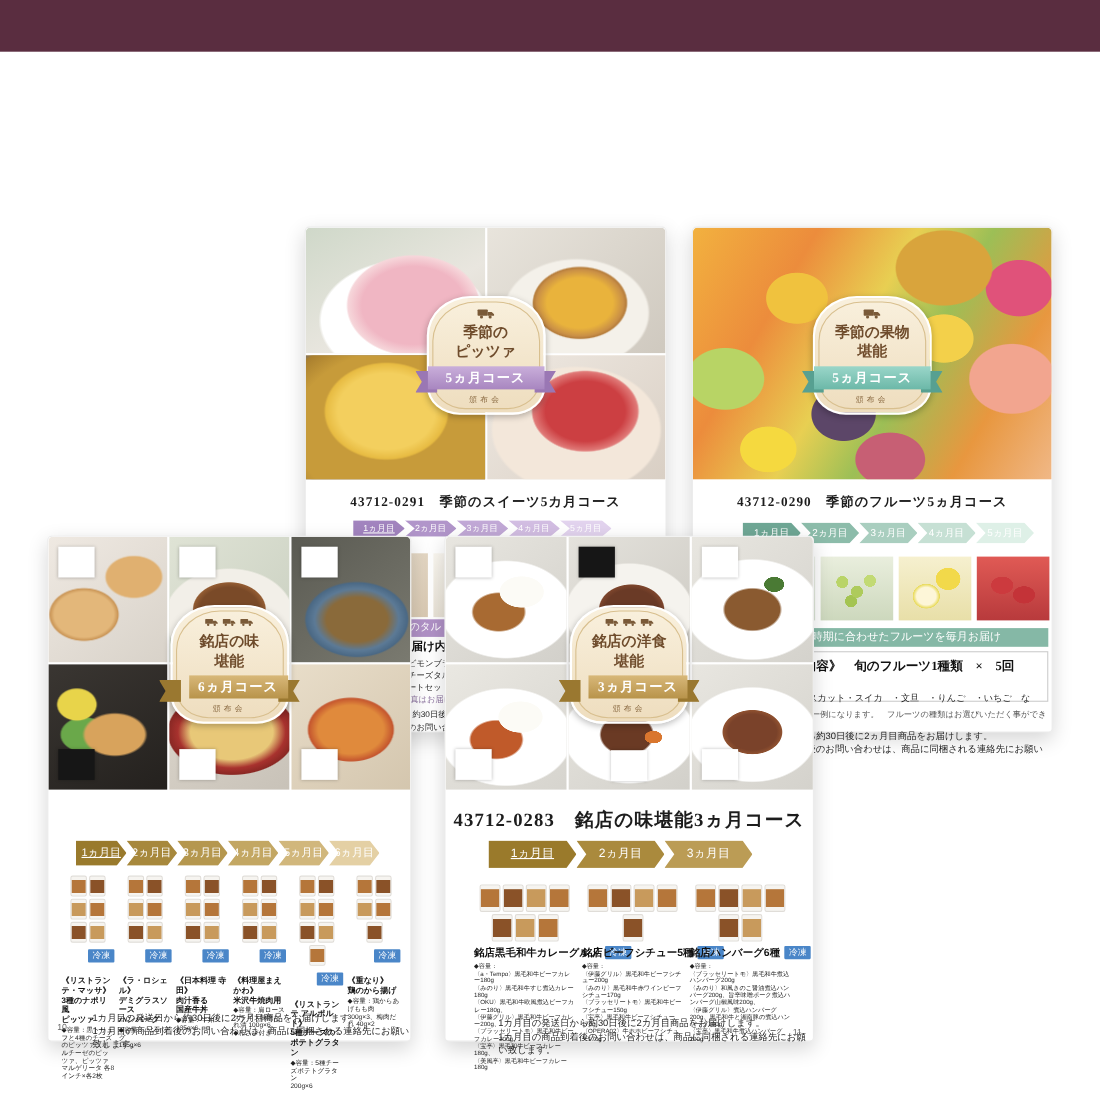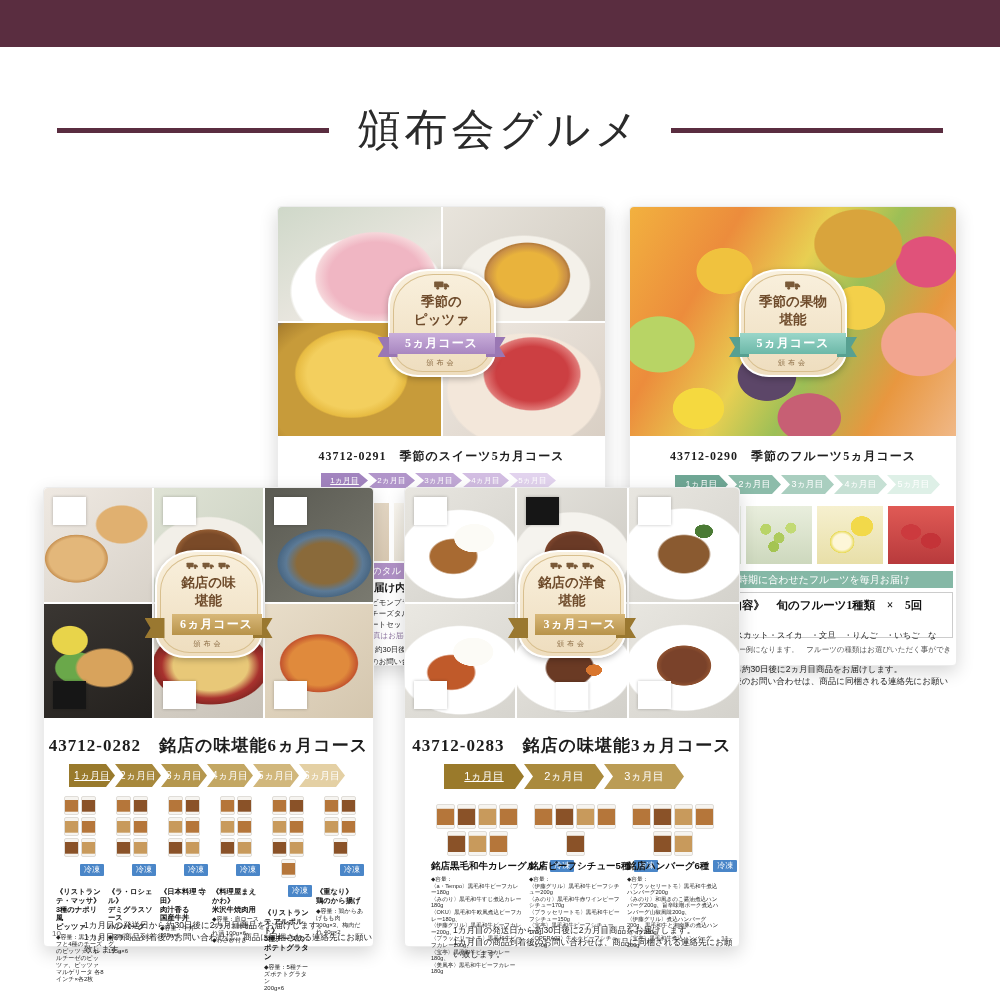--- a/index.html
+++ b/index.html
@@ -192,25 +192,20 @@
   .pagenum{position:absolute;font-size:8px;color:#666;}
   .pn10{left:8px;top:441px;} .pn11{right:10px;top:446px;}
 </style>
 </head>
 <body>
 
 <div class="canvas">
 
   <div class="topbar"></div>
 
-  <div class="heading">
-    <span class="hline"></span>
-    <h1>頒布会グルメ</h1>
-    <span class="hline"></span>
-  </div>
 
   <section class="page sweets">
     <div class="cover g22">
       <div class="cell s1"></div>
       <div class="cell s2"></div>
       <div class="cell s3"></div>
       <div class="cell s4"></div>
     </div>
     <div class="badge rb-purple">
       <div class="badge-shape">
@@ -348,21 +343,20 @@
         <div class="badge-title">銘店の味
 堪能</div>
         <div class="ribbon">
           <span class="wing l"></span>
           <span class="wing r"></span>
           <span class="band">6ヵ月コース</span>
         </div>
         <div class="badge-brand">頒布会</div>
       </div>
     </div>
-    <div class="caption">43712-0282　銘店の味堪能6ヵ月コース</div>
     <div class="arrows aji-ar">
       <span class="arrow first">1ヵ月目</span>
       <span class="arrow">2ヵ月目</span>
       <span class="arrow">3ヵ月目</span>
       <span class="arrow">4ヵ月目</span>
       <span class="arrow">5ヵ月目</span>
       <span class="arrow">6ヵ月目</span>
     </div>
 
     <div class="pcol" style="left:12px">

